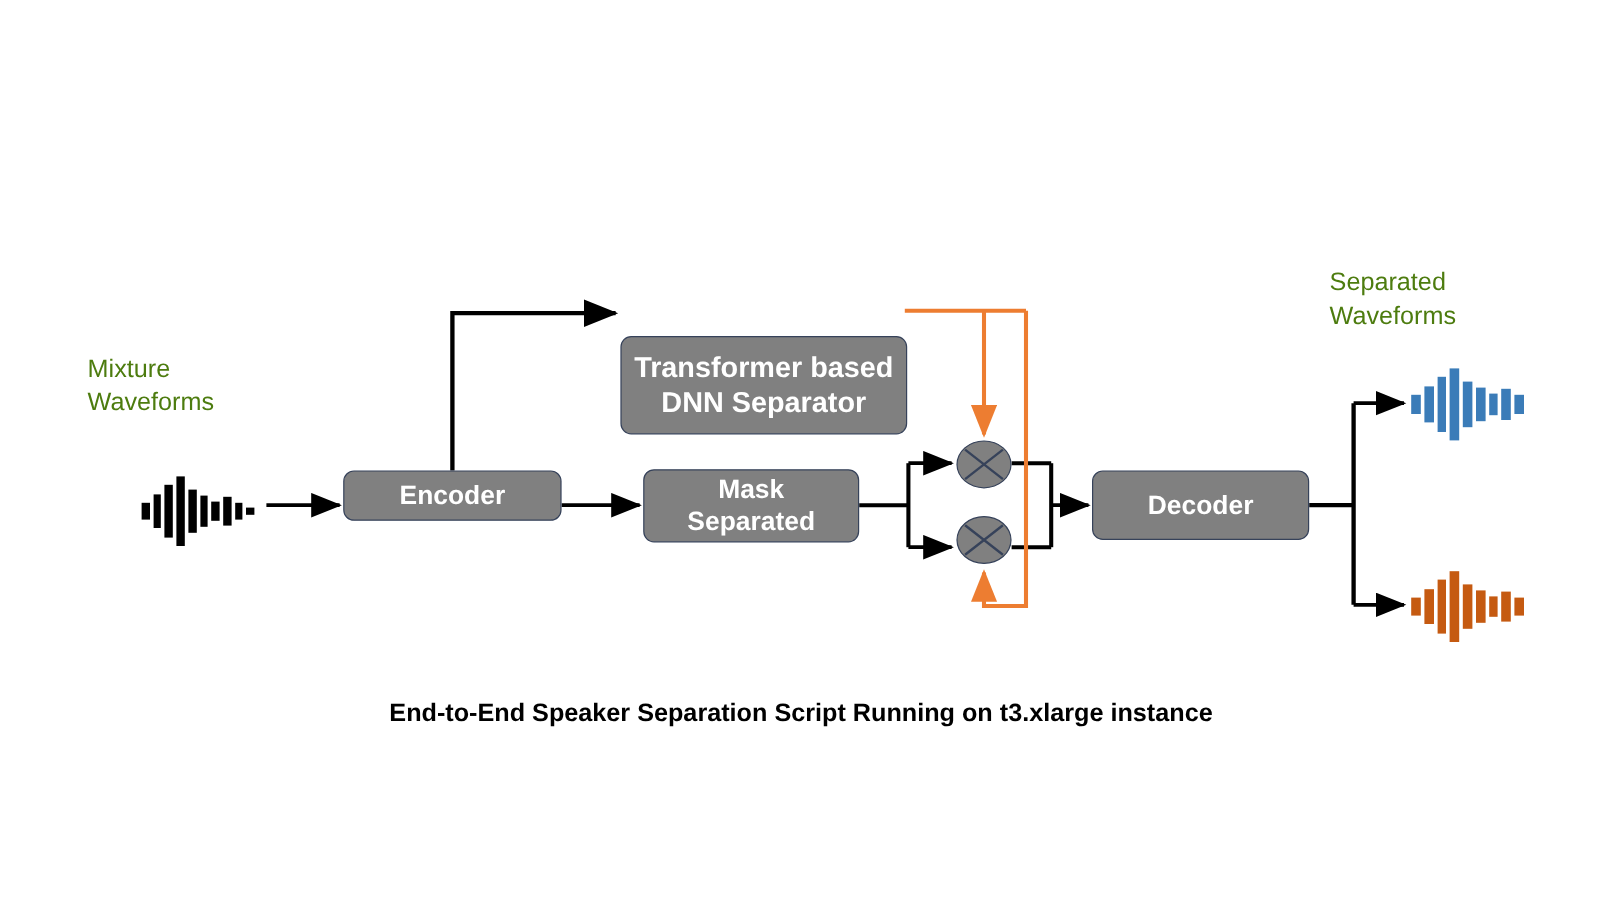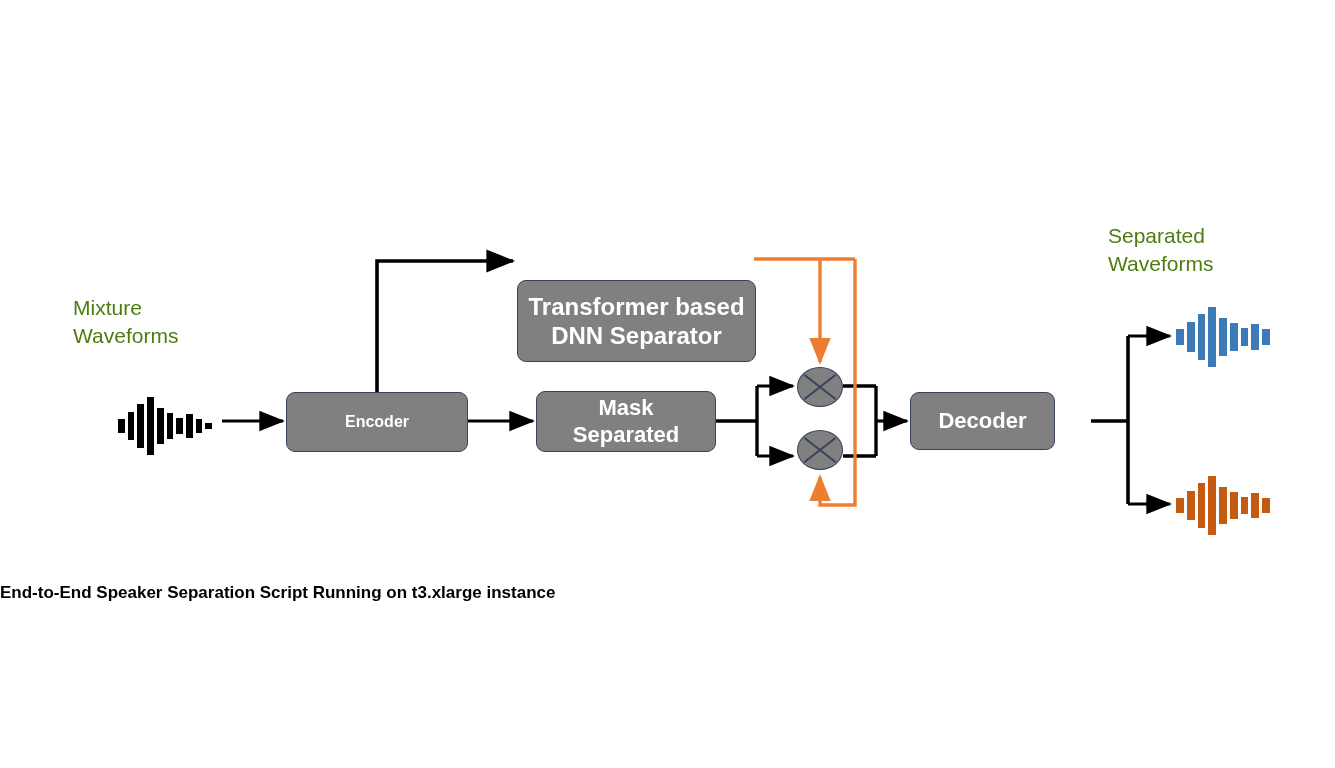--- a/index.html
+++ b/index.html
@@ -46,29 +46,29 @@
     line-height: 1.22;
     box-sizing: border-box;
     white-space: pre-line;
   }
   .box-separator {
     left: 517px;  top: 232px;  width: 239px;  height: 82px;
     font-size: 24px;
     margin-top: 48px;
   }
   .box-encoder {
-    left: 286px;  top: 392px;  width: 182px;  height: 60px;
-    font-size: 16px;
+    left: 286px;  top: 392px;  width: 182px;  height: 42px;
+    font-size: 22px;
   }
   .box-mask {
     left: 536px;  top: 391px;  width: 180px;  height: 61px;
     font-size: 22px;
   }
   .box-decoder {
-    left: 910px;  top: 392px;  width: 145px;  height: 58px;
+    left: 910px;  top: 392px;  width: 181px;  height: 58px;
     font-size: 22px;
   }
 
   
   .mult {
     position: absolute;
     width: 46px;
     height: 40px;
     border-radius: 50%;
     background: #808080;
@@ -101,21 +101,22 @@
     white-space: pre-line;
   }
   .label-mixture   { left: 73px;  top: 294px; width: 180px; }
   .label-separated { left: 1108px; top: 222px; width: 184px; }
 
   .caption {
     position: absolute;
     left: 0;
     top: 583px;
     width: 1335px;
-    font-size: 17px;
+    text-align: center;
+    font-size: 21px;
     font-weight: bold;
     color: #000000;
   }
 
   
   .wave {
     position: absolute;
     display: flex;
     align-items: center;
     justify-content: center;

